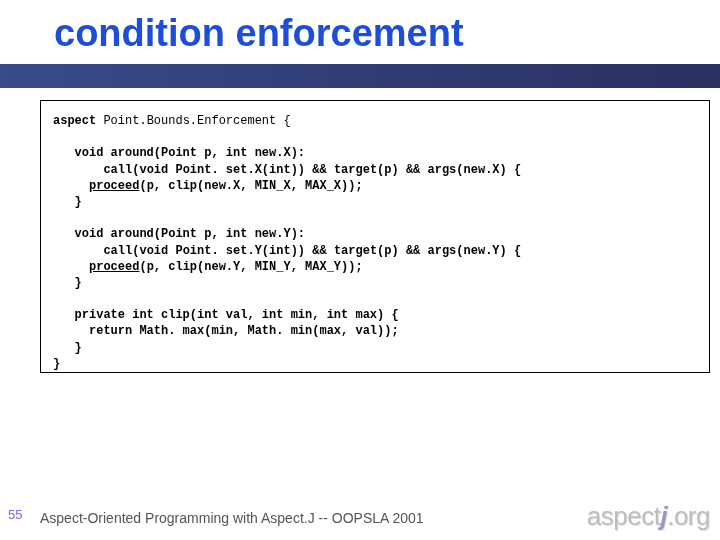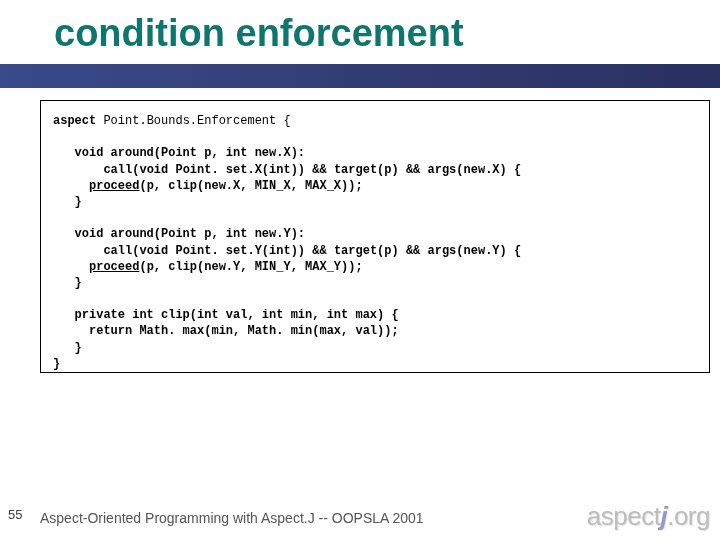--- a/index.html
+++ b/index.html
@@ -25,21 +25,21 @@
     width: 100%;
     height: 24px;
     background: linear-gradient(to right, #3a4a8a 0%, #2a3060 100%);
   }
   .title-bar .title {
     position: absolute;
     top: 0;
     left: 54px;
     font-size: 38px;
     font-weight: bold;
-    color: #0f766e;
+    color: #1d4ed8;
   }
   .title-bar .subtitle {
     position: absolute;
     top: 50px;
     right: 16px;
     font-size: 22px;
     font-weight: bold;
     color: #111;
   }
   .code-box {
@@ -55,21 +55,21 @@
     line-height: 1.35;
     white-space: pre;
   }
   .kw { font-weight: bold; }
   .ul { text-decoration: underline; }
   .page-num {
     position: absolute;
     bottom: 18px;
     left: 8px;
     font-size: 13px;
-    color: #404040;
+    color: #8b5cf6;
   }
   .footer-text {
     position: absolute;
     bottom: 14px;
     left: 40px;
     font-size: 14px;
     color: #555;
   }
   .logo-wrap {
     position: absolute;

